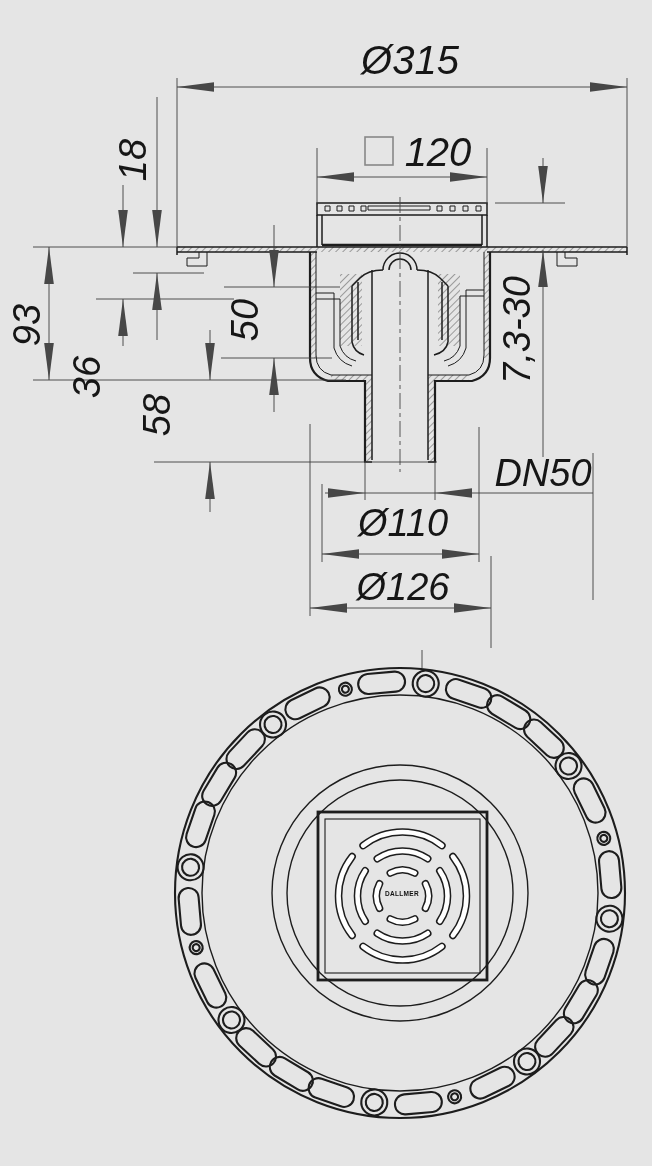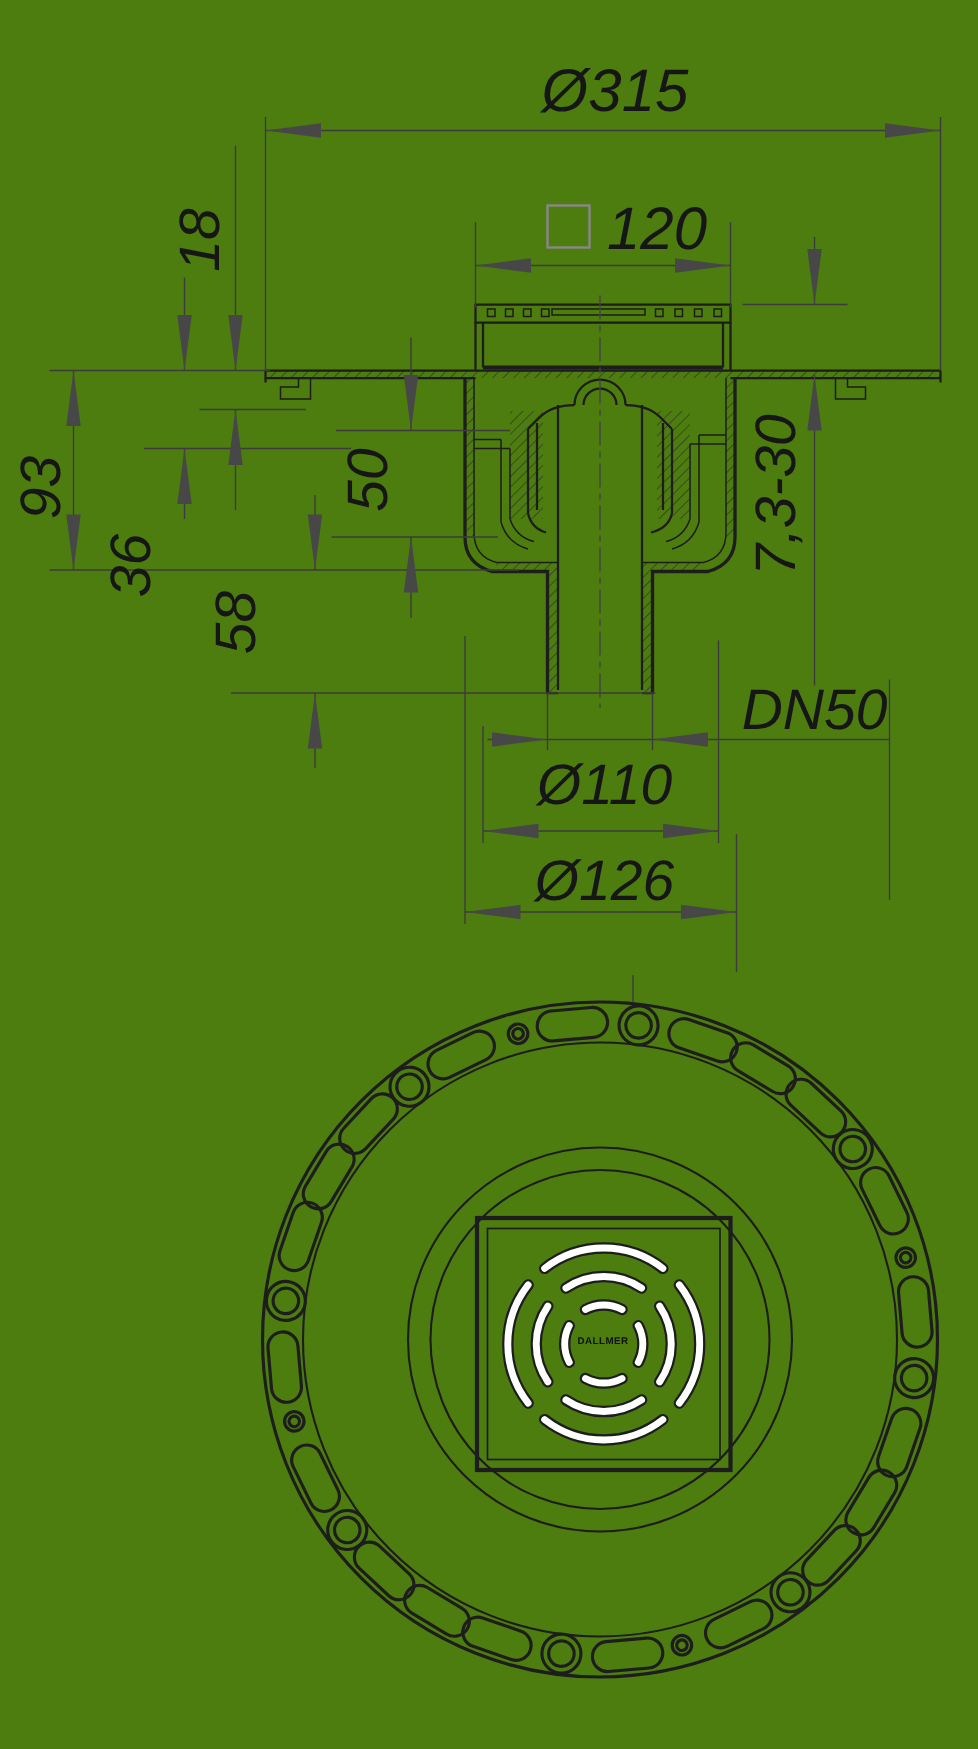--- a/index.html
+++ b/index.html
@@ -1,16 +1,16 @@
 <!DOCTYPE html>
 <html><head>
 <meta charset="utf-8">
 <style>
   html,body { margin:0; padding:0; background:#fff; }
-  .canvas { position:relative; width:652px; height:1166px; background:#4d7c0f; overflow:hidden; }
+  .canvas { position:relative; width:652px; height:1166px; background:#e5e5e5; overflow:hidden; }
   svg { display:block; }
 
   
   .ln    { fill:none; stroke:#1d1d1d; }
   .thick { stroke-width:2.2; }
   .med   { stroke-width:1.5; }
   .thin  { stroke-width:1; }
 
   
   .dim { fill:none; stroke:#3c3c3c; stroke-width:0.9; }

